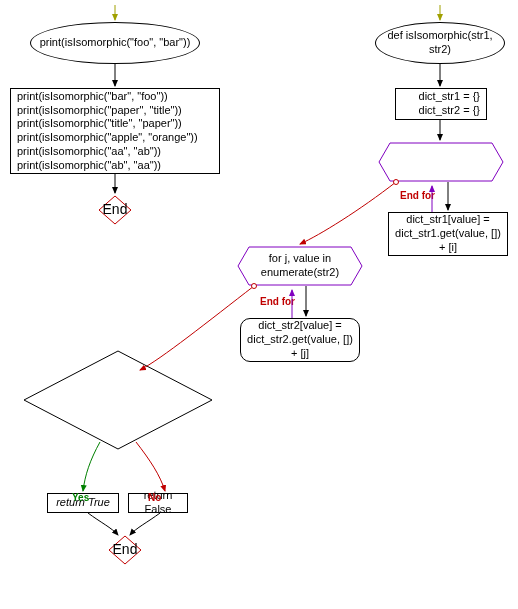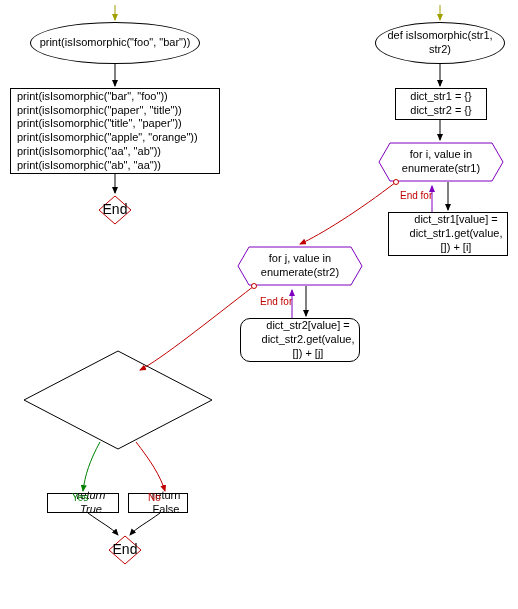--- a/index.html
+++ b/index.html
@@ -22,21 +22,20 @@
     padding: 2px 4px;
     box-sizing: border-box;
     line-height: 1.25;
   }
   .ellipse {
     border: 1px solid #000;
     border-radius: 50%;
   }
   .rect {
     border: 1px solid #000;
-    padding-left: 20px;
   }
   .hex {
     border: none;
     background: transparent;
   }
   .hex svg {
     position: absolute;
     left: 0; top: 0;
     width: 100%;
     height: 100%;
@@ -73,20 +72,21 @@
   }
   .end-node .label {
     position: relative;
     z-index: 1;
     font-size: 14px;
   }
   .edge-label {
     position: absolute;
     font-size: 10px;
     background: transparent;
+    font-weight: bold;
   }
   svg.edges {
     position: absolute;
     left: 0; top: 0;
     width: 518px;
     height: 609px;
     pointer-events: none;
   }
 </style>
 </head>
@@ -109,30 +109,29 @@
   <svg viewBox="0 0 34 30">
       <polygon points="17,1 33,15 17,29 1,15" fill="#fff" stroke="#c00000"></polygon>
     </svg>
   <span class="label">End</span>
 </div>
 
 <div class="node ellipse" style="left:375px; top:22px; width:130px; height:42px;">
   <span>def isIsomorphic(str1, str2)</span>
 </div>
 
-<div class="node rect" style="left:395px; top:88px; width:92px; height:32px; text-align:left; justify-content:center; white-space:pre; padding:2px 6px;">
+<div class="node rect" style="left:395px; top:88px; width:92px; height:32px; text-align:left; justify-content:flex-end; white-space:pre; padding:2px 6px;">
   <span>dict_str1 = {}
 dict_str2 = {}</span>
 </div>
 
 <div class="node hex" style="left:378px; top:142px; width:126px; height:40px;">
   <svg viewBox="0 0 126 40" preserveAspectRatio="none">
       <polygon points="12,1 114,1 125,20 114,39 12,39 1,20" fill="#fff" stroke="#8000c0"></polygon>
     </svg>
-  <span class="label">for i, value in enumerate(str1)</span>
 </div>
 
 <div class="node rect" style="left:388px; top:212px; width:120px; height:44px;">
   <span>dict_str1[value] = dict_str1.get(value, []) + [i]</span>
 </div>
 
 <div class="node hex" style="left:237px; top:246px; width:126px; height:40px;">
   <svg viewBox="0 0 126 40" preserveAspectRatio="none">
       <polygon points="12,1 114,1 125,20 114,39 12,39 1,20" fill="#fff" stroke="#8000c0"></polygon>
     </svg>

